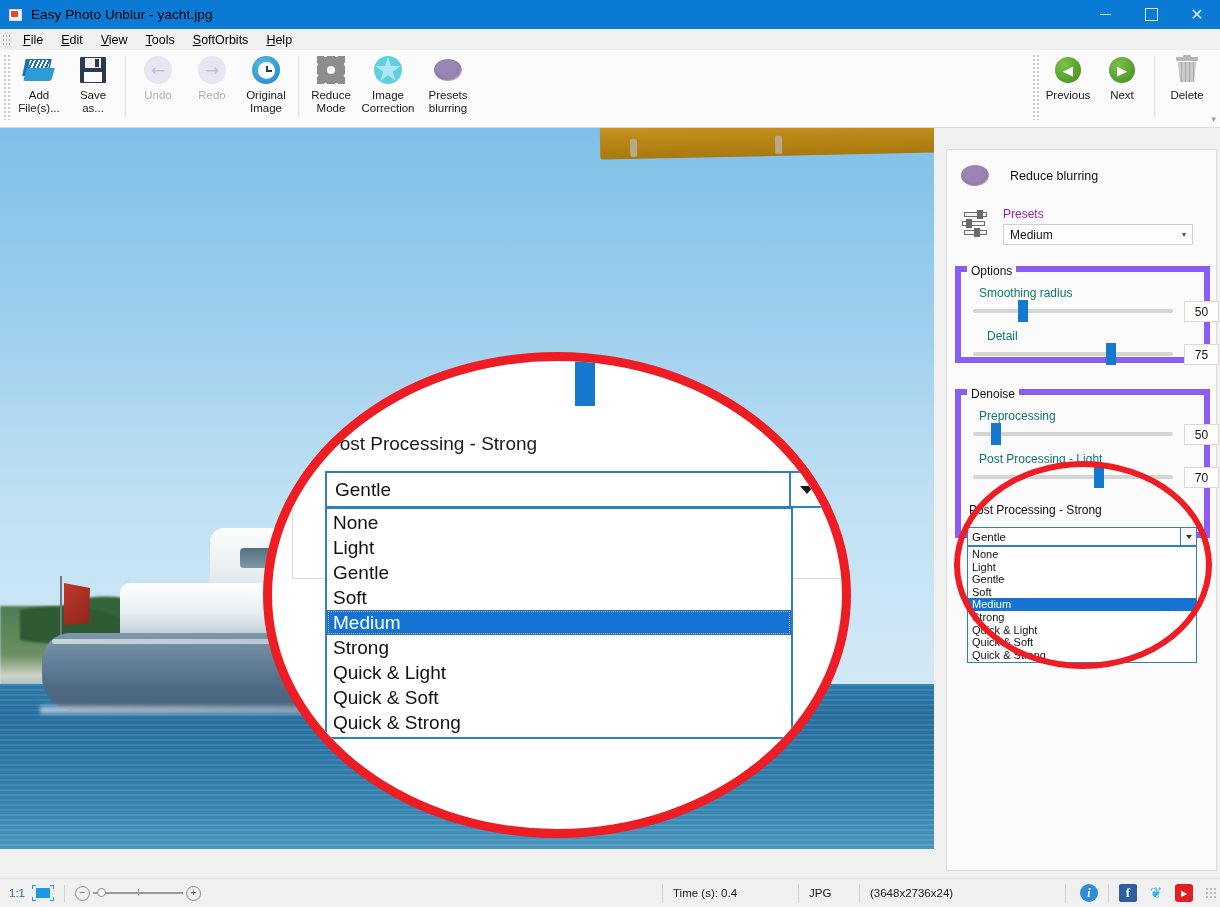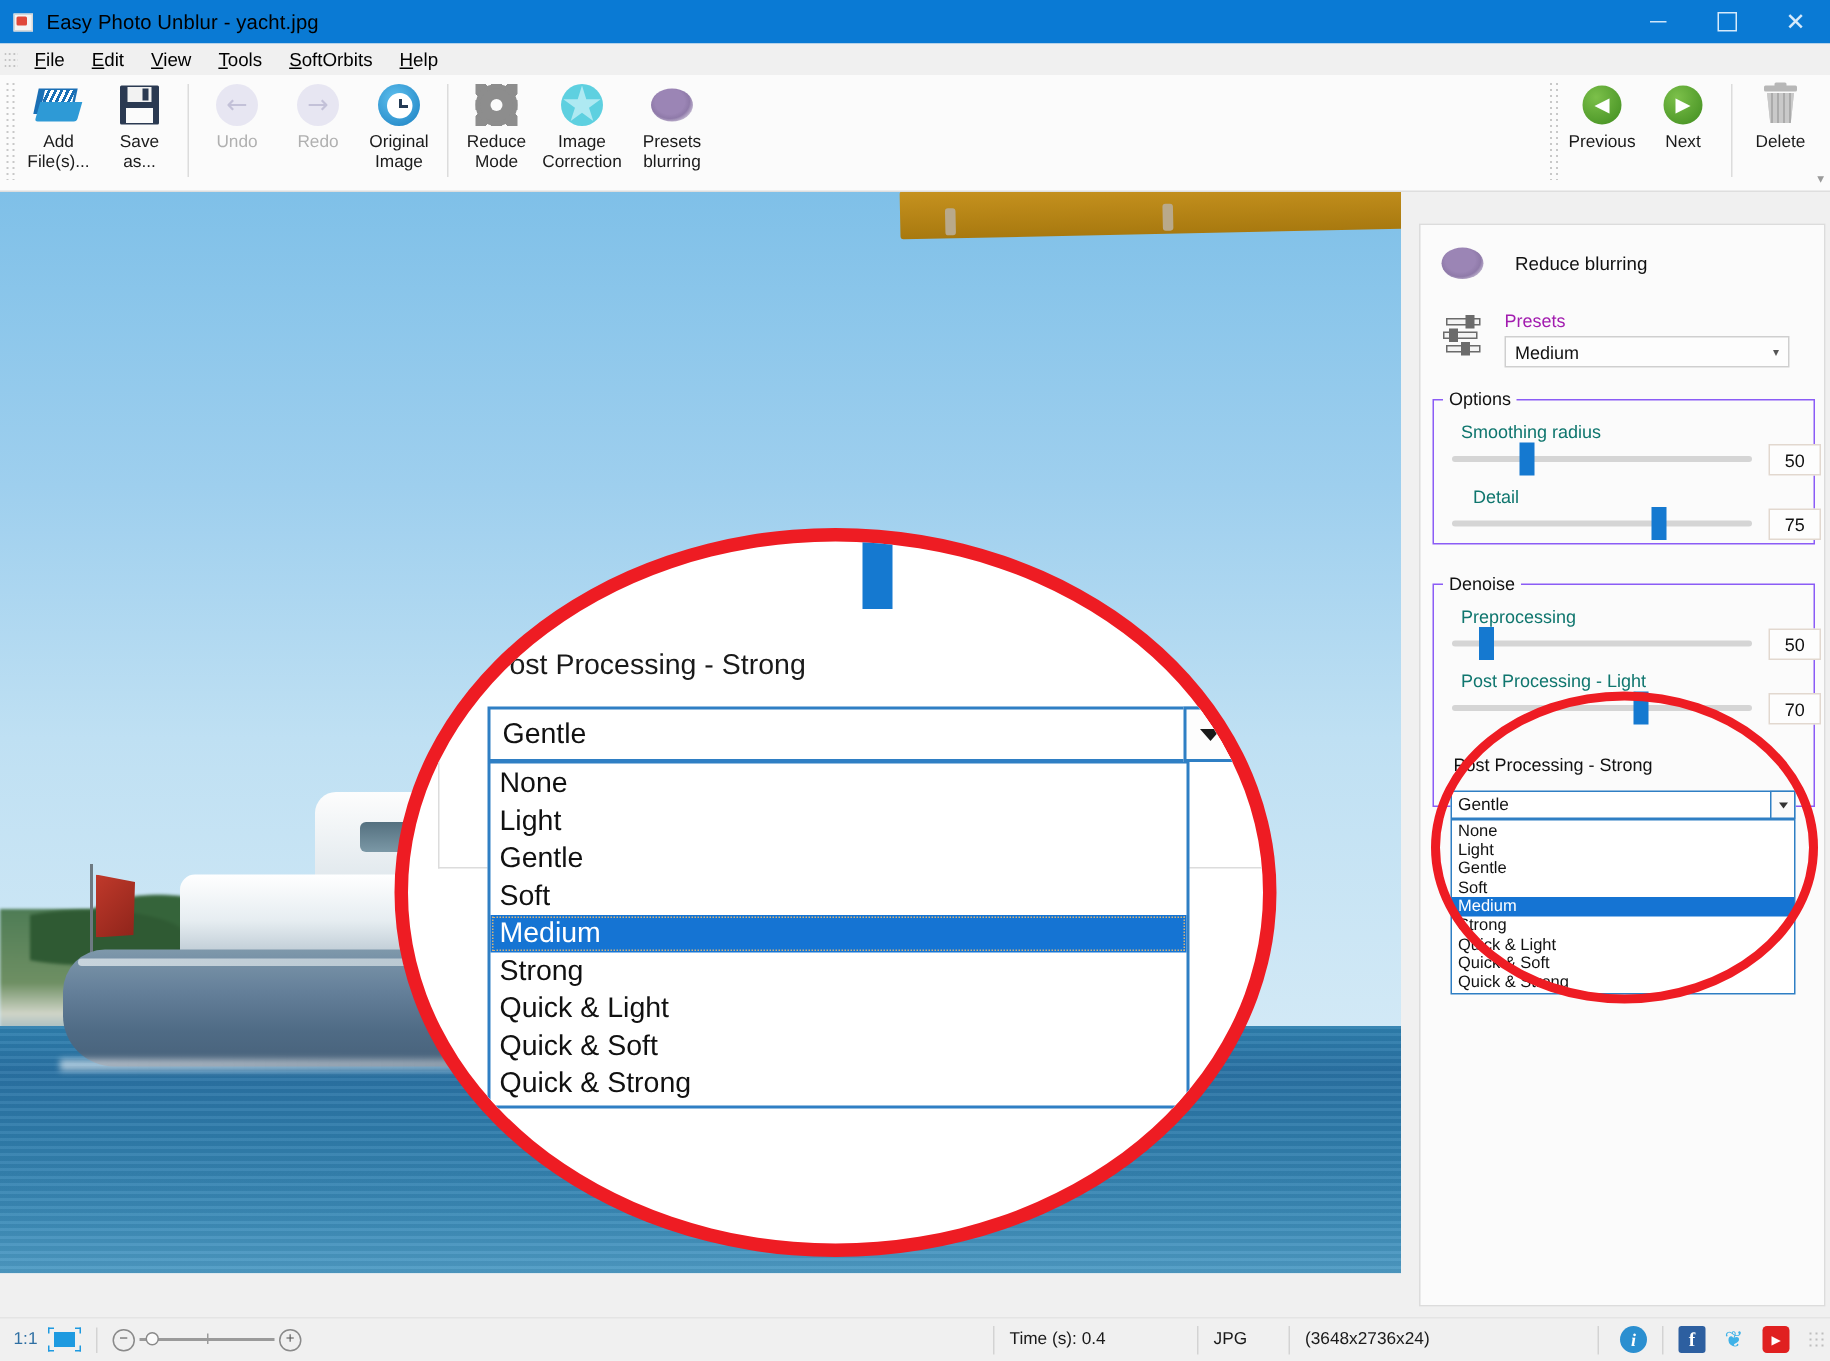--- a/index.html
+++ b/index.html
@@ -264,21 +264,21 @@
   .tb-presets-icon .knob { position: absolute; width: 6px; height: 9px; background: #6b6b6b; }
   .presets-label { position: absolute; left: 56px; top: 57px; font-size: 12px; color: #a21caf; }
   .combo-wrap {
     position: absolute; left: 56px; top: 74px; width: 190px; height: 21px;
     border: 1px solid #cfcfcf; background: #fdfdfd; display: flex; align-items: center;
   }
   .combo-wrap .v { font-size: 12px; color: #111; padding-left: 6px; }
   .combo-wrap .arrow { position: absolute; right: 6px; color: #555; font-size: 8px; }
 
   .group {
-    position: absolute; border: 1px solid #8b5cf6; border-radius: 0;
+    position: absolute; border: 6px solid #8b5cf6; border-radius: 0;
   }
   .group > .legend {
     position: absolute; left: 6px; top: -8px; background: #fbfbfb; padding: 0 4px;
     font-size: 12px; color: #111;
   }
   #group-options { left: 8px; top: 116px; width: 255px; height: 97px; }
   #group-denoise { left: 8px; top: 239px; width: 255px; height: 149px; }
 
   .slider-label { position: absolute; font-size: 12px; color: #0f766e; }
   .track {

